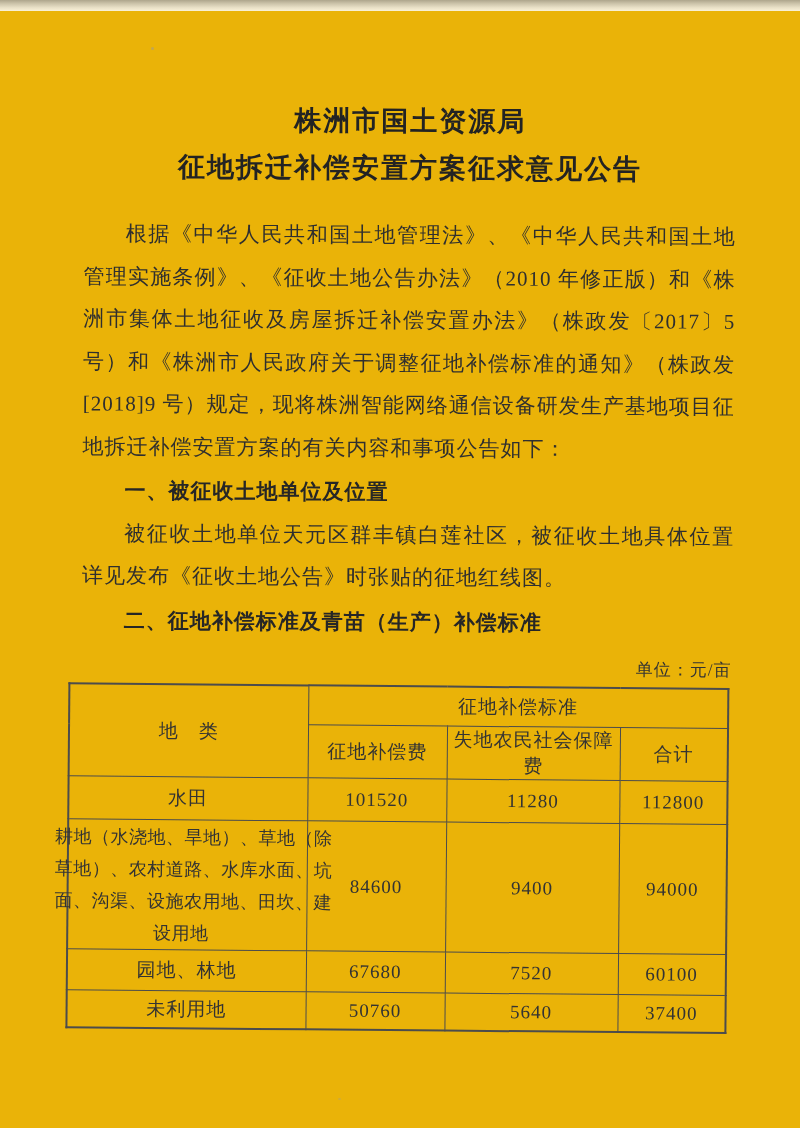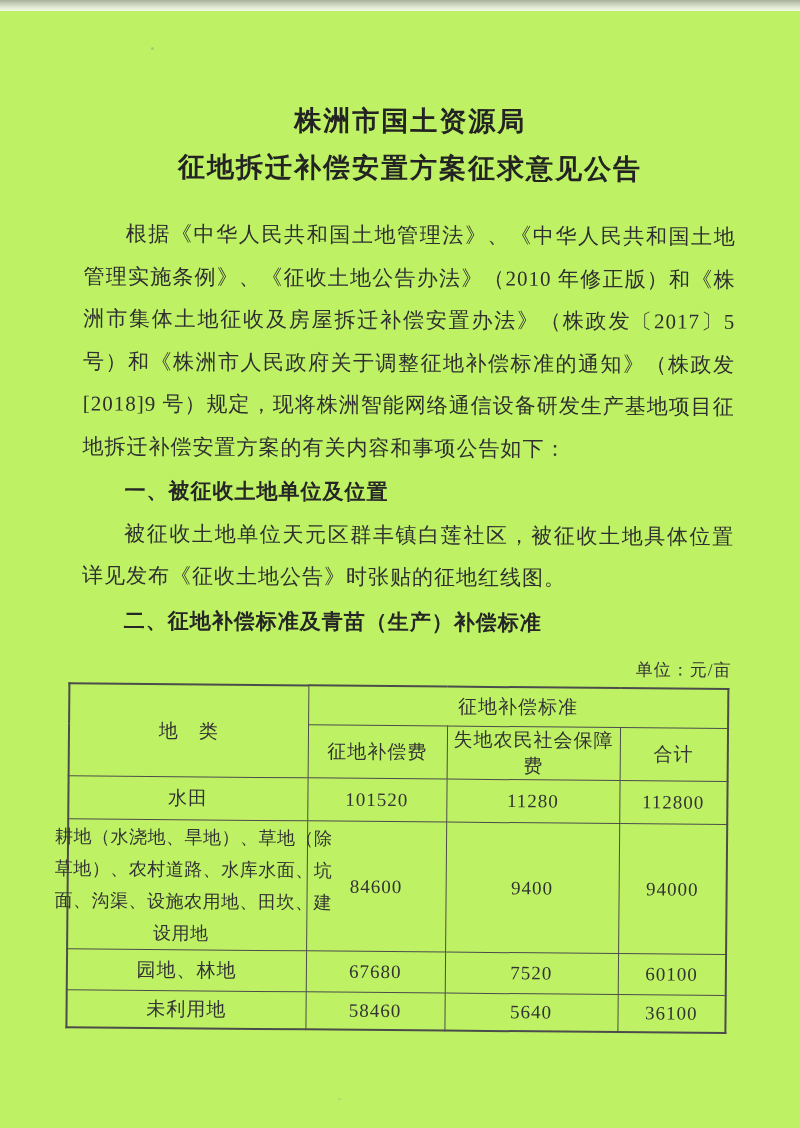--- a/index.html
+++ b/index.html
@@ -6,21 +6,21 @@
   body{
     width:800px;height:1128px;
     background:#ffffff;
     font-family:"Liberation Serif","DejaVu Serif",serif;
     overflow:hidden;
     position:relative;
   }
   .page{
     position:relative;
     width:800px;height:1128px;
-    background:#bef264;
+    background:#eab308;
   }
   
   .scan-edge-top{
     position:absolute;top:0;left:0;width:800px;height:11px;
     background:linear-gradient(180deg,#a3a3a3 0%,#c4c4c4 30%,#e9e9e9 70%,#fcfcfc 100%);
     opacity:.85;
   }
   .speck{position:absolute;border-radius:50%;background:#9a9a9a;}
   .speck1{left:151px;top:47px;width:3px;height:3px;opacity:.5;}
   .speck2{left:338px;top:1098px;width:3px;height:2px;opacity:.35;}
@@ -165,21 +165,21 @@
           <td class="num">94000</td>
         </tr>
         <tr>
           <td style="height:40px;">园地、林地</td>
           <td class="num">67680</td>
           <td class="num">7520</td>
           <td class="num">60100</td>
         </tr>
         <tr>
           <td style="height:36px;">未利用地</td>
-          <td class="num">58460</td>
+          <td class="num">50760</td>
           <td class="num">5640</td>
-          <td class="num">36100</td>
+          <td class="num">37400</td>
         </tr>
       </tbody>
     </table>
 
   </div>
 </div>
 
 </body></html>

